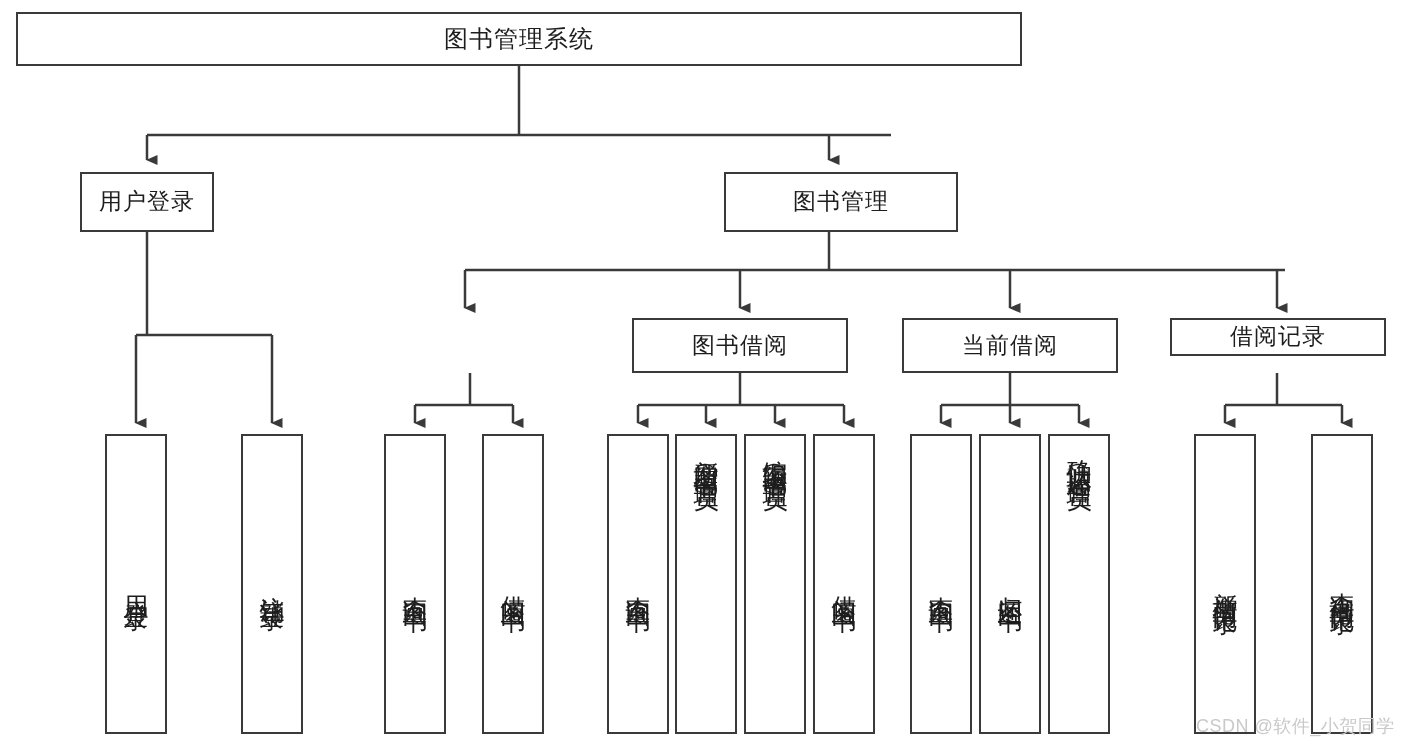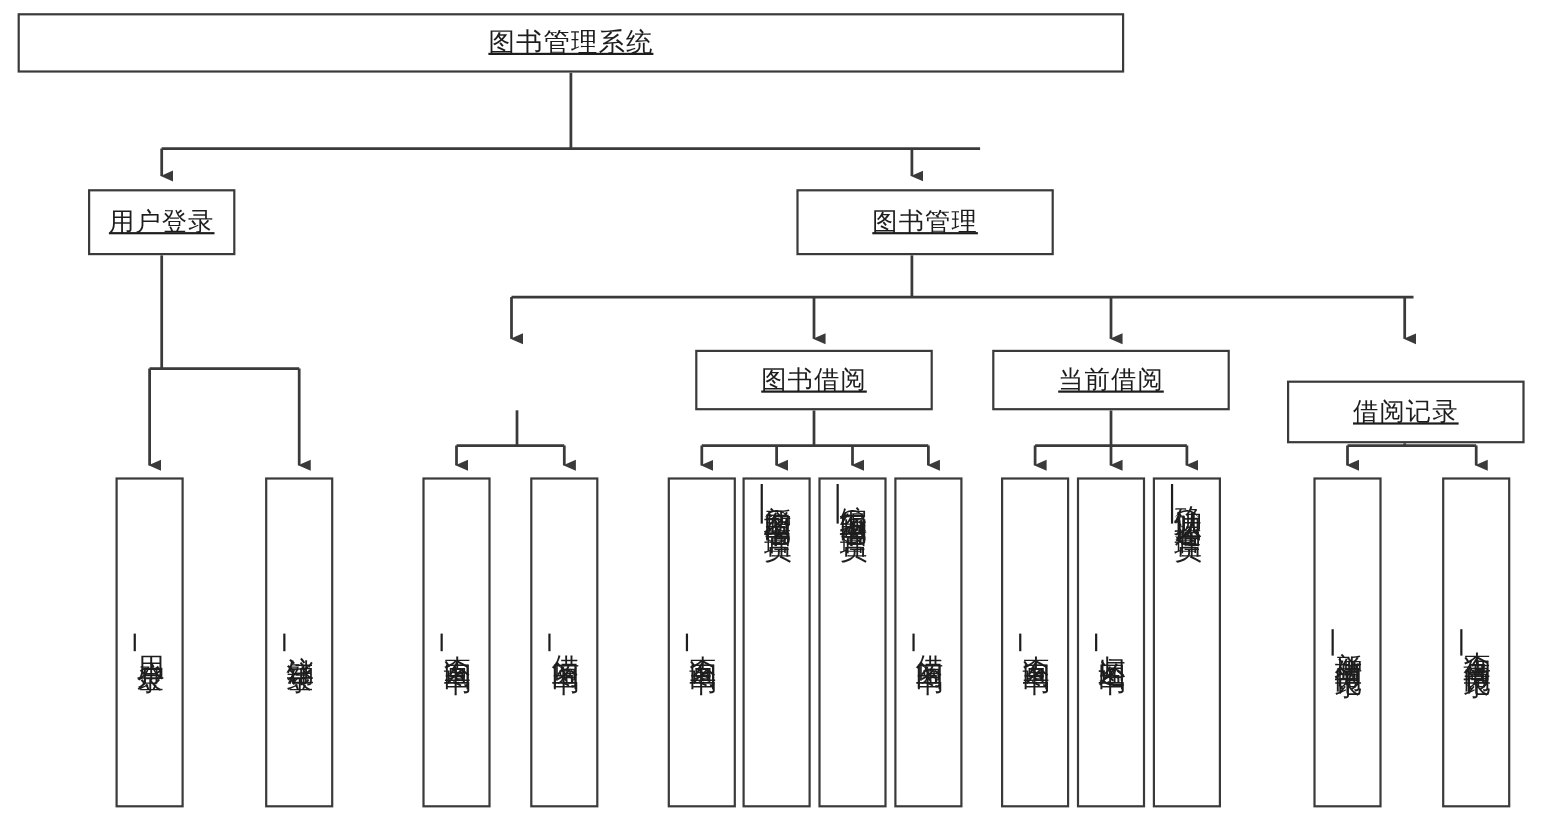--- a/index.html
+++ b/index.html
@@ -32,21 +32,20 @@
     background: #ffffff;
     display: flex;
     align-items: center;
     justify-content: center;
     color: #1d1d1d;
   }
   .node .label {
     display: block;
     text-align: right;
     line-height: 1.18;
-    text-decoration: underline;
   }
   
   .h-node .label {
     font-size: 23px;
     letter-spacing: 1px;
     white-space: nowrap;
   }
   .h-node.root .label {
     font-size: 24px;
   }
@@ -144,21 +143,21 @@
   <div class="node h-node" style="left:712px; top:172px; width:234px; height:60px;margin-left:12px;">
     <span class="label">图书管理</span>
   </div>
 
   <div class="node h-node" style="left:632px; top:318px; width:216px; height:55px;">
     <span class="label">图书借阅</span>
   </div>
   <div class="node h-node" style="left:902px; top:318px; width:216px; height:55px;">
     <span class="label">当前借阅</span>
   </div>
-  <div class="node h-node" style="left:1170px; top:318px; width:216px; height:57px;margin-top:28px;">
+  <div class="node h-node" style="left:1170px; top:318px; width:216px; height:38px;">
     <span class="label">借阅记录</span>
   </div>
 
   <div class="node v-node centered" style="left:105px; top:434px; width:62px; height:300px;">
     <span class="label">用户登录</span>
   </div>
   <div class="node v-node centered" style="left:241px; top:434px; width:62px; height:300px;">
     <span class="label">注销登录</span>
   </div>
 
@@ -192,14 +191,15 @@
     <span class="label">确认归还（管理员）</span>
   </div>
 
   <div class="node v-node centered" style="left:1194px; top:434px; width:62px; height:300px;">
     <span class="label">新增借阅记录</span>
   </div>
   <div class="node v-node centered" style="left:1311px; top:434px; width:62px; height:300px;">
     <span class="label">查询借阅记录</span>
   </div>
 
+  <div class="watermark" style="left:1196px; top:714px;">CSDN @软件_小贺同学</div>
 
 </div>
 
 </body></html>

